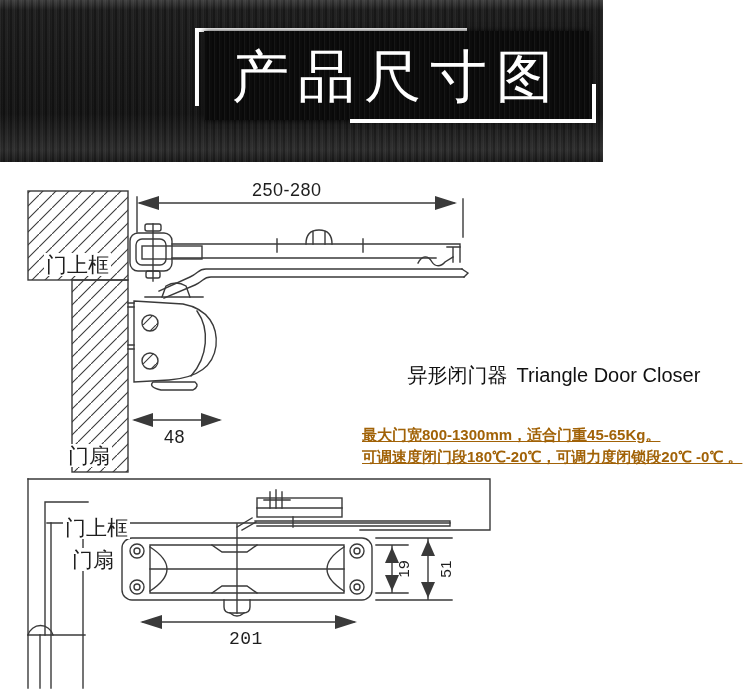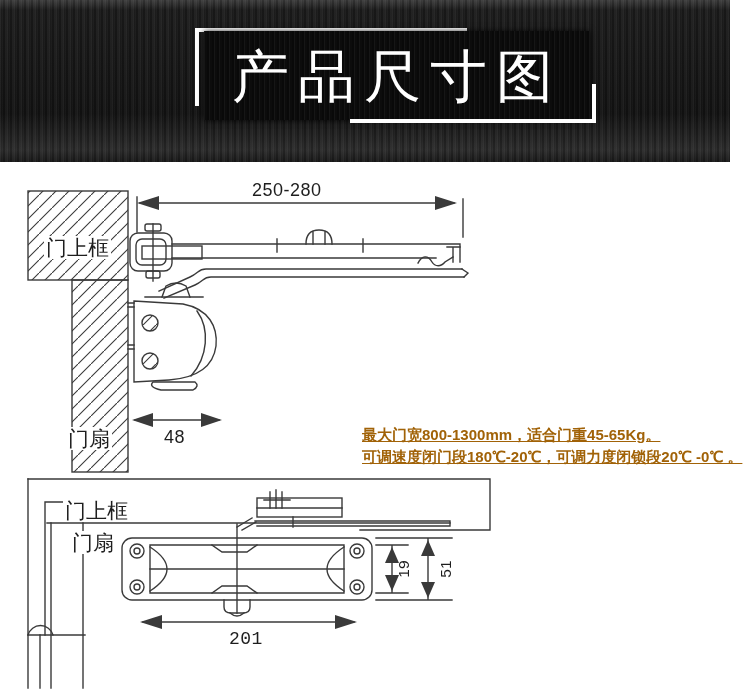--- a/index.html
+++ b/index.html
@@ -2,21 +2,21 @@
 <html><head>
 <meta charset="utf-8">
 <style>
   html,body{margin:0;padding:0;}
   body{
     width:750px;height:691px;position:relative;background:#ffffff;overflow:hidden;
     font-family:"Liberation Sans", sans-serif;color:#1e1e1e;
   }
   
   .banner{
-    position:absolute;left:0;top:0;width:730px;height:162px;
+    position:absolute;left:0;top:0;width:603px;height:162px;
     background-color:#181818;
     background-image:
       repeating-linear-gradient(90deg, rgba(255,255,255,0.055) 0 1px, rgba(0,0,0,0) 1px 2px,
         rgba(255,255,255,0.02) 2px 3px, rgba(0,0,0,0.16) 3px 5px, rgba(255,255,255,0.03) 5px 7px),
       linear-gradient(180deg,#3d3d3d 0px,#1c1c1c 10px,#131313 70%,#2b2b2b 150px,#191919 162px);
   }
   .title-plate{
     position:absolute;left:204px;top:31px;width:386px;height:89px;
     background-color:#0c0c0c;
     background-image:repeating-linear-gradient(90deg, rgba(255,255,255,0.045) 0 1px,
@@ -31,21 +31,21 @@
   .bracket{position:absolute;background:#ffffff;}
   .bkt-tl-h{left:195px;top:28px;width:272px;height:4px;}
   .bkt-tl-v{left:195px;top:28px;width:4px;height:78px;}
   .bkt-br-h{left:350px;top:119px;width:246px;height:4px;}
   .bkt-br-v{left:592px;top:84px;width:4px;height:39px;}
   
   .sheet{position:absolute;left:0;top:162px;width:750px;height:529px;background:#fff;}
   svg.art{position:absolute;left:0;top:0;}
   
   .lbl{position:absolute;white-space:nowrap;color:#1e1e1e;}
-  .cjk{font-size:21px;background:#ffffff;padding:0 2px;line-height:1.1;}
+  .cjk{font-size:21px;background:#ffffff;padding:0 2px;line-height:1.1;margin-top:17px;}
   .dim{font-size:18px;letter-spacing:0.5px;}
   .dim-rot{position:absolute;font-size:15.5px;transform:translate(-50%,-50%) rotate(-90deg);white-space:nowrap;}
   .lbl-top-frame{left:44px;top:236px;}
   .lbl-top-door{left:66px;top:427px;}
   .lbl-dim-250{left:252px;top:180px;}
   .lbl-dim-48{left:164px;top:427px;}
   .lbl-bot-frame{left:63px;top:499px;}
   .lbl-bot-door{left:70px;top:531px;}
   .lbl-dim-201{left:229px;top:629px;font-family:Liberation Mono, monospace;}
   .anchor-19{left:404px;top:569px;}
@@ -205,15 +205,18 @@
 <span class="lbl dim lbl-dim-250">250-280</span>
 <span class="lbl dim lbl-dim-48">48</span>
 
 <span class="lbl cjk lbl-bot-frame">门上框</span>
 <span class="lbl cjk lbl-bot-door">门扇</span>
 <span class="lbl dim lbl-dim-201">201</span>
 <span class="dim-rot anchor-19">19</span>
 <span class="dim-rot anchor-51">51</span>
 
 <div class="prod-head">
+  <div class="prod-name">
+    <span class="cn">异形闭门器</span><span>Triangle Door Closer</span>
+  </div>
 </div>
 <div class="spec spec1">最大门宽800-1300mm，适合门重45-65Kg。</div>
 <div class="spec spec2">可调速度闭门段180℃-20℃，可调力度闭锁段20℃ -0℃ 。</div>
 
 </body></html>

